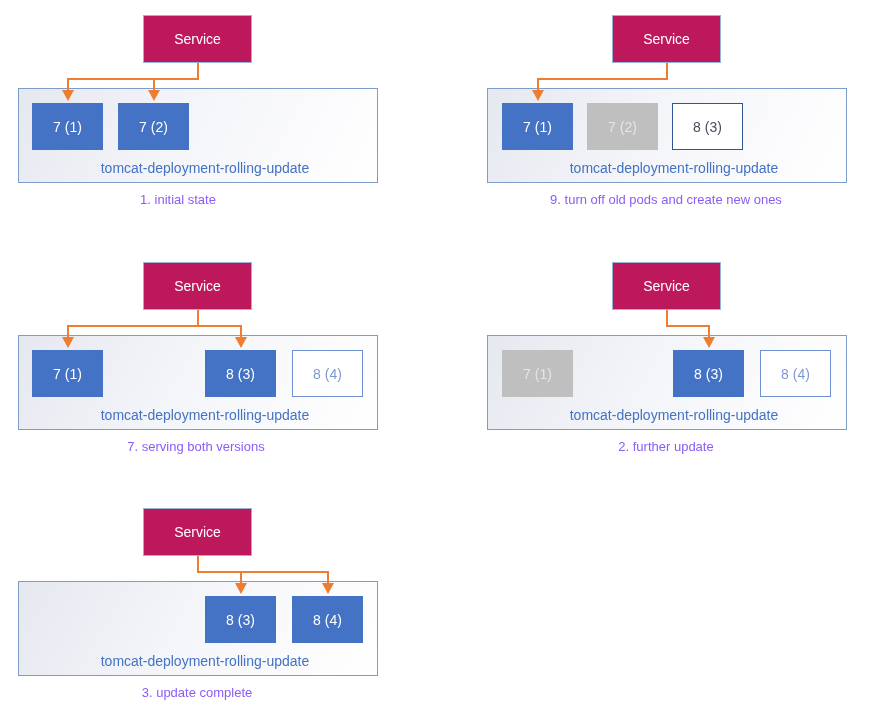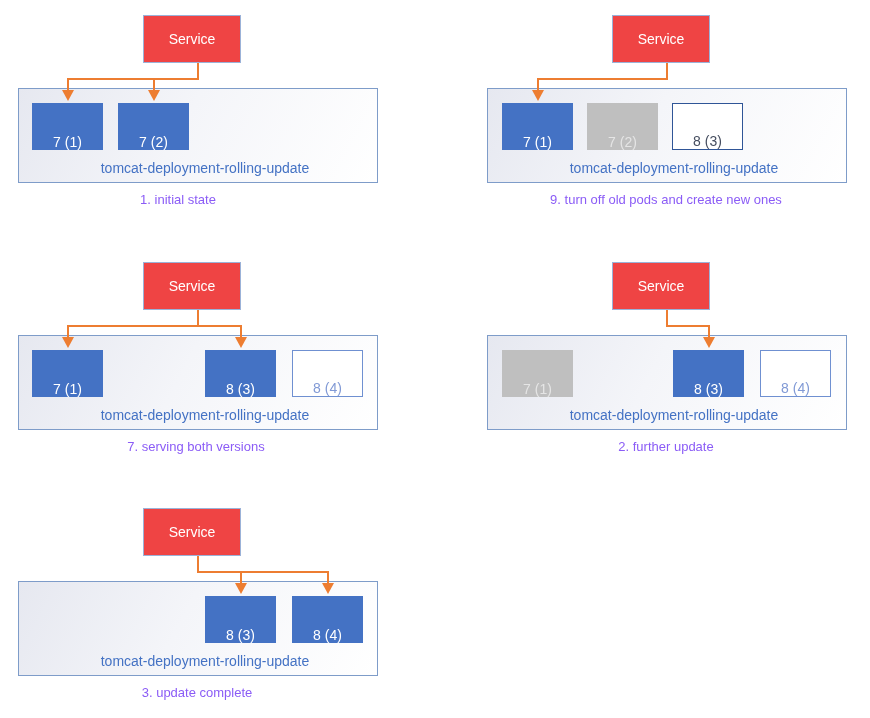--- a/index.html
+++ b/index.html
@@ -8,22 +8,22 @@
     width: 870px;
     height: 718px;
     background: #ffffff;
     font-family: "Liberation Sans", sans-serif;
     overflow: hidden;
   }
   .panel { position: absolute; width: 400px; height: 235px; }
 
   .svc {
     position: absolute; left: 143px; top: 15px;
-    width: 98px; height: 48px;
-    background: #ef4444;
+    width: 109px; height: 48px;
+    background: #be185d;
     border: 1px solid #9BB2D8;
     box-sizing: border-box;
     display: flex; align-items: center; justify-content: center;
     color: #ffffff; font-size: 14px;
   }
 
   .box {
     position: absolute; left: 18px; top: 88px;
     width: 360px; height: 95px;
     box-sizing: border-box;
@@ -33,21 +33,21 @@
   .box-label {
     position: absolute; left: 0; right: 0; bottom: 6px;
     text-align: center;
     color: #4472C4; font-size: 14px; margin-left: 14px;
   }
 
   .pod {
     position: absolute; top: 103px;
     width: 71px; height: 47px;
     box-sizing: border-box;
-    display: flex; align-items: flex-end; justify-content: center;
+    display: flex; align-items: center; justify-content: center;
     font-size: 14px;
     z-index: 2;
   }
   .pod.active      { background: #4472C4; color: #FFFFFF; }
   .pod.terminated  { background: #BFBFBF; color: #E5E5E5; }
   .pod.new-dark    { background: #FFFFFF; border: 1.5px solid #2F5597; color: #454D5F; }
   .pod.new-light   { background: #FFFFFF; border: 1.5px solid #6F90D1; color: #8099D5; }
 
   .caption {
     position: absolute; top: 192px;

